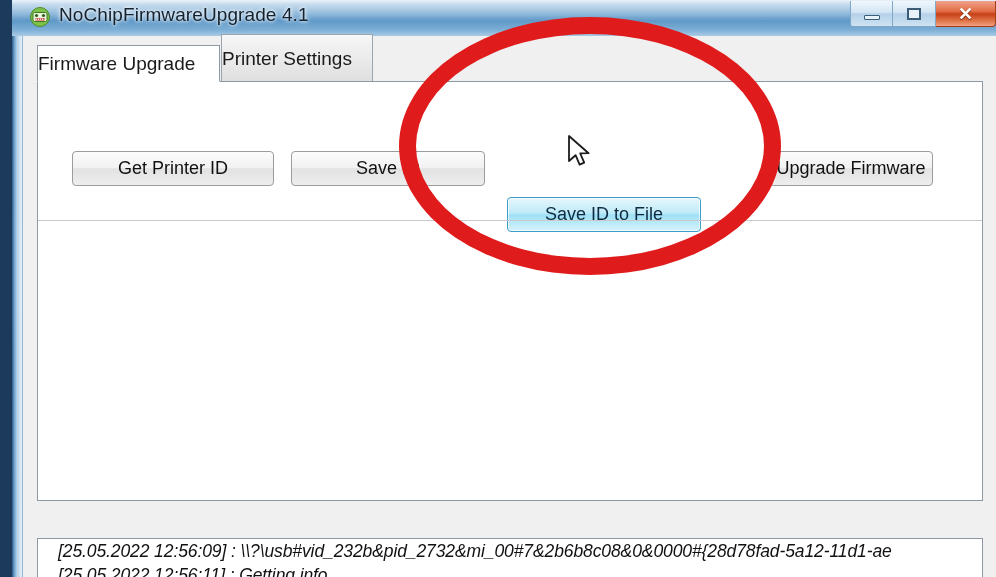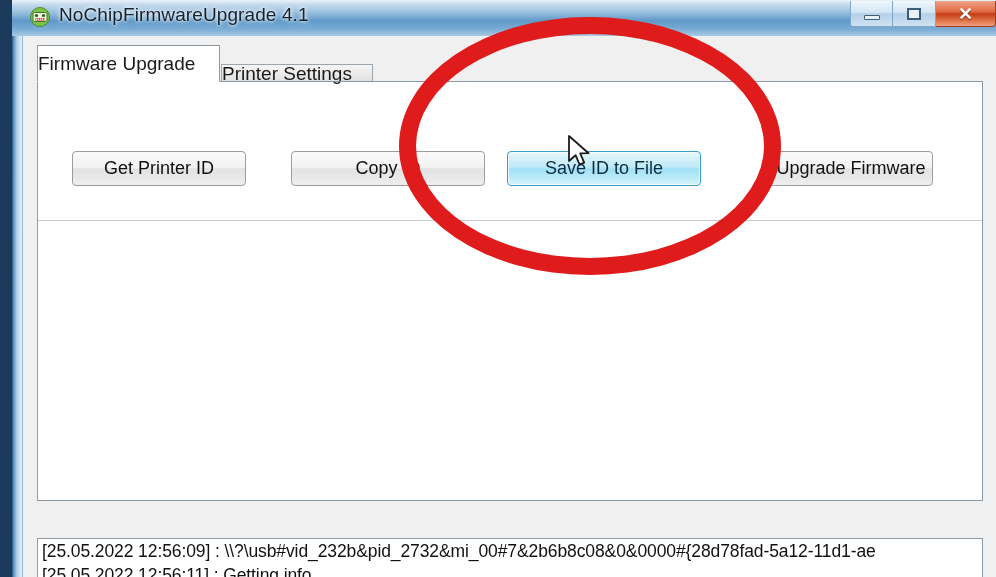--- a/index.html
+++ b/index.html
@@ -148,21 +148,21 @@
     width: 183px;
     height: 37px;
     background: #ffffff;
     border: 1px solid #8d9aa5;
     border-bottom: 1px solid #ffffff;
     z-index: 3;
   }
   .tab.inactive {
     left: 184px;
     width: 152px;
-    height: 18px;
+    height: 48px;
     background: linear-gradient(180deg,#f6f6f6 0%, #eaeaea 55%, #dedede 100%);
     border: 1px solid #9aa5ae;
     border-bottom: none;
     z-index: 1;
   }
   .tab-underline {
     position: absolute;
     left: 0; bottom: 0;
     width: 946px; height: 1px;
     background: #8d9aa5;
@@ -202,23 +202,23 @@
     white-space: nowrap;
     border: 1px solid #9c9c9c;
     background: linear-gradient(180deg,#fbfbfb 0%, #f2f2f2 47%, #e2e2e2 51%, #eeeeee 100%);
   }
   .btn.hover {
     border: 1px solid #3c9cc8;
     background: linear-gradient(180deg,#e6f7fc 0%, #bfeaf8 45%, #9fe0f6 52%, #d5f3fc 100%);
     box-shadow: inset 0 0 0 1px rgba(255,255,255,.7);
     color: #0d2a40;
   }
-  #btn-get    { left: 34px;  width: 174px; }
+  #btn-get    { left: 34px;  width: 202px; }
   #btn-copy   { left: 253px; width: 194px; }
-  #btn-save   { left: 469px; width: 194px; }
+  #btn-save   { left: 469px; width: 194px; margin-top: 46px; }
   #btn-upgrade{ left: 731px; width: 164px; }
 
   
   .id-separator {
     position: absolute;
     left: 0; top: 139px;
     width: 944px; height: 1px;
     background: #c9c9c9;
   }
   .id-text {
@@ -238,26 +238,27 @@
     left: 14px; top: 502px;
     width: 946px; height: 75px;
     background: #ffffff;
     border: 1px solid #8d9aa5;
     box-sizing: border-box;
     overflow: hidden;
   }
   .log-row {
     height: 24px;
     line-height: 24px;
-    padding-left: 4px;
+    padding-left: 20px;
     font-size: 17.5px;
     color: #111111;
     white-space: nowrap;
     overflow: hidden;
     letter-spacing: -0.1px;
+    font-style: italic;
   }
 
   
   .cursor {
     position: absolute;
     left: 566px; top: 134px;
     width: 26px; height: 36px;
     pointer-events: none;
     z-index: 40;
   }
@@ -326,21 +327,21 @@
         <div class="tab-underline-white"></div>
       </div>
 
       <div class="tabpage">
 
         <div class="btn" id="btn-get">
           <span>Get Printer ID</span>
         </div>
 
         <div class="btn" id="btn-copy">
-          <span>Copy ID</span>
+          <span>Save ID</span>
         </div>
 
         <div class="btn hover" id="btn-save">
           <span>Save ID to File</span>
         </div>
 
         <div class="btn" id="btn-upgrade">
           <span>Upgrade Firmware</span>
         </div>
 

